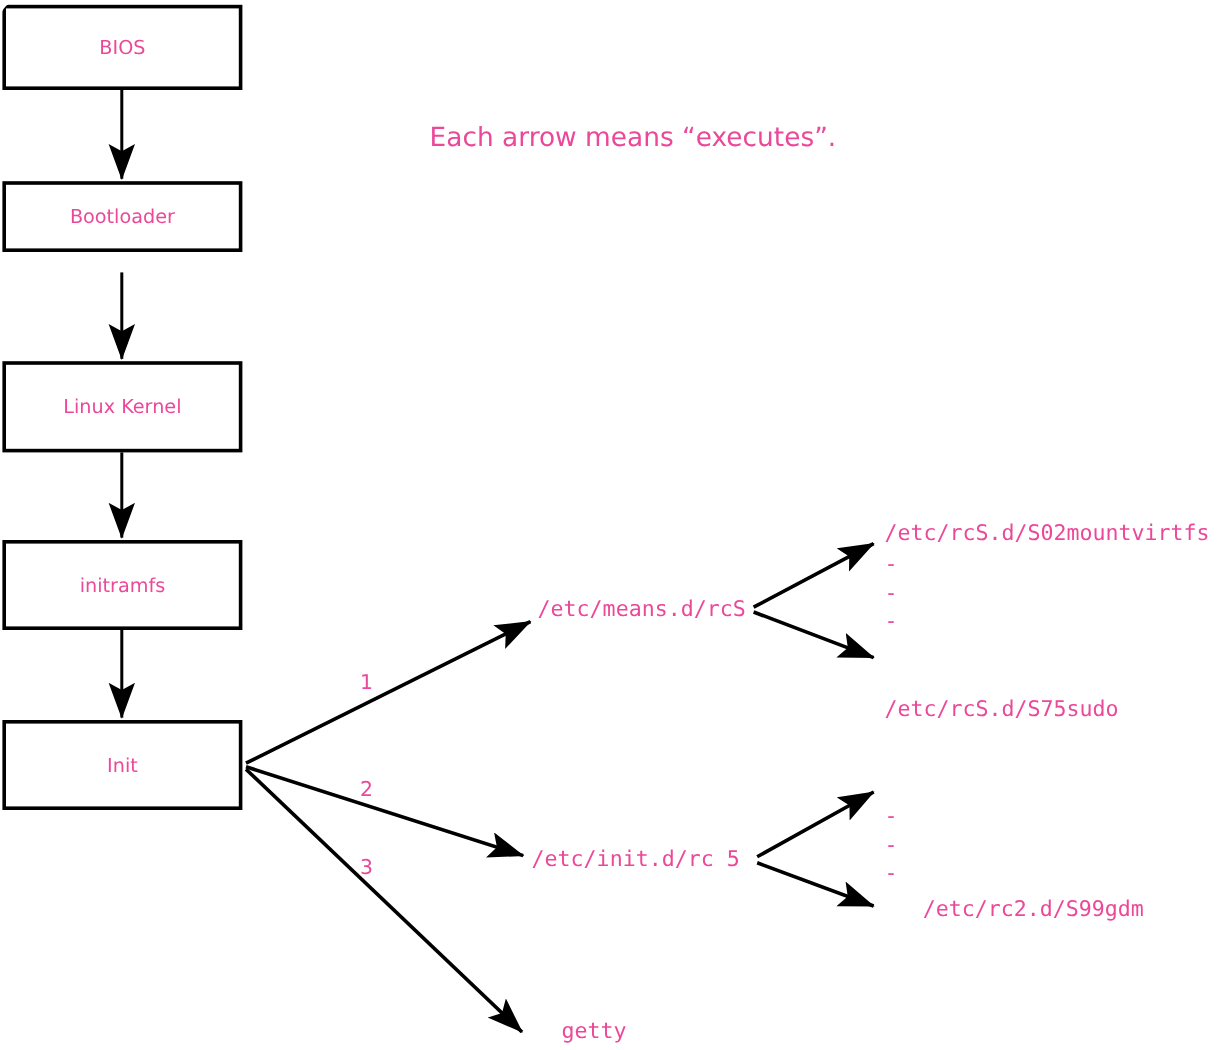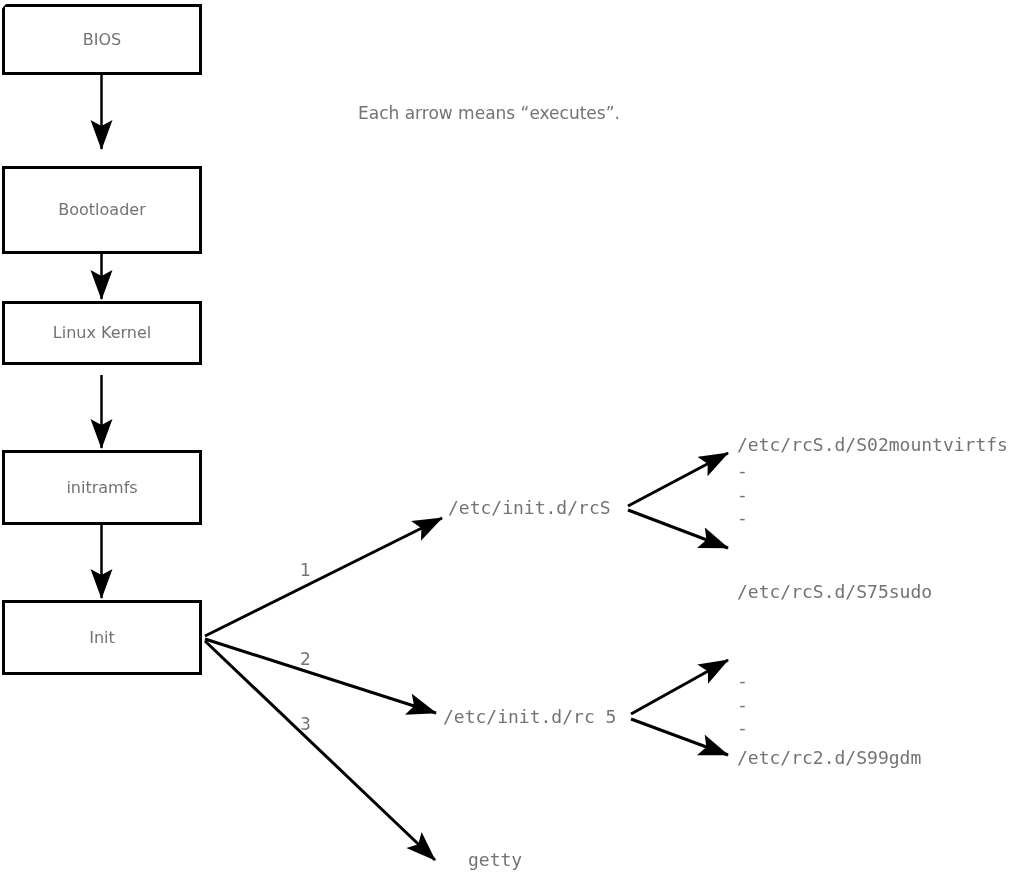--- a/index.html
+++ b/index.html
@@ -1,28 +1,28 @@
 <!DOCTYPE html>
 <html><head>
 <meta charset="utf-8">
 <style>
   html,body{margin:0;padding:0;background:#ffffff;}
   .canvas{
     position:relative;width:1024px;height:875px;background:#ffffff;
-    font-family:"DejaVu Sans", sans-serif;color:#737373;overflow:hidden;border-radius:17px;
+    font-family:"DejaVu Sans", sans-serif;color:#ec4899;overflow:hidden;border-radius:17px;
   }
   .wires{position:absolute;left:0;top:0;width:1024px;height:875px;}
   .box{
     position:absolute;left:2px;width:200px;box-sizing:border-box;
     background:#ffffff;border:3px solid #000000;
     display:flex;align-items:center;justify-content:center;
     font-size:16px;line-height:1;
   }
   .note{
-    position:absolute;left:358px;top:103px;font-size:17px;line-height:1.2;
+    position:absolute;left:358px;top:103px;font-size:22px;line-height:1.2;
     white-space:pre;
   }
   .mono{
     position:absolute;font-family:"DejaVu Sans Mono", monospace;
     font-size:18px;line-height:1;white-space:pre;transform:translateY(-50%);text-align:center;
   }
   .num{
     position:absolute;font-size:17px;line-height:1;transform:translateY(-50%);
   }
 </style>
@@ -50,47 +50,47 @@
     <line x1="628" y1="506" x2="728" y2="453" stroke="#000" stroke-width="3" marker-end="url(#arrow)"></line>
     <line x1="628" y1="510" x2="728" y2="548" stroke="#000" stroke-width="3" marker-end="url(#arrow)"></line>
 
     <line x1="631" y1="714" x2="728" y2="660" stroke="#000" stroke-width="3" marker-end="url(#arrow)"></line>
     <line x1="631" y1="719" x2="728" y2="755" stroke="#000" stroke-width="3" marker-end="url(#arrow)"></line>
   </svg>
 
   <div class="box" style="top:4px;height:71px;">
       <span>BIOS</span>
     </div>
-  <div class="box" style="top:166px;height:88px;">
+  <div class="box" style="top:151px;height:59px;">
       <span>Bootloader</span>
     </div>
-  <div class="box" style="top:301px;height:64px;">
+  <div class="box" style="top:301px;height:76px;">
       <span>Linux Kernel</span>
     </div>
   <div class="box" style="top:450px;height:75px;">
       <span>initramfs</span>
     </div>
   <div class="box" style="top:600px;height:75px;">
       <span>Init</span>
     </div>
 
   <div class="note">Each arrow means “executes”.</div>
 
   <div class="num" style="left:300px;top:570px;">1</div>
   <div class="num" style="left:300px;top:659px;">2</div>
   <div class="num" style="left:300px;top:724px;">3</div>
 
-  <div class="mono" style="left:448px;top:508px;">/etc/init.d/rcS</div>
+  <div class="mono" style="left:448px;top:508px;">/etc/means.d/rcS</div>
   <div class="mono" style="left:443px;top:717px;">/etc/init.d/rc 5</div>
   <div class="mono" style="left:448px;top:860px;margin-left:20px;">getty</div>
 
   <div class="mono" style="left:737px;top:445px;">/etc/rcS.d/S02mountvirtfs</div>
   <div class="mono" style="left:737px;top:471px;">-</div>
   <div class="mono" style="left:737px;top:495px;">-</div>
   <div class="mono" style="left:737px;top:518px;">-</div>
   <div class="mono" style="left:737px;top:547px;margin-top:45px;">/etc/rcS.d/S75sudo</div>
 
   <div class="mono" style="left:737px;top:681px;">-</div>
   <div class="mono" style="left:737px;top:705px;">-</div>
   <div class="mono" style="left:737px;top:728px;">-</div>
-  <div class="mono" style="left:737px;top:758px;">/etc/rc2.d/S99gdm</div>
+  <div class="mono" style="left:769px;top:758px;">/etc/rc2.d/S99gdm</div>
 
 </div>
 
 </body></html>

